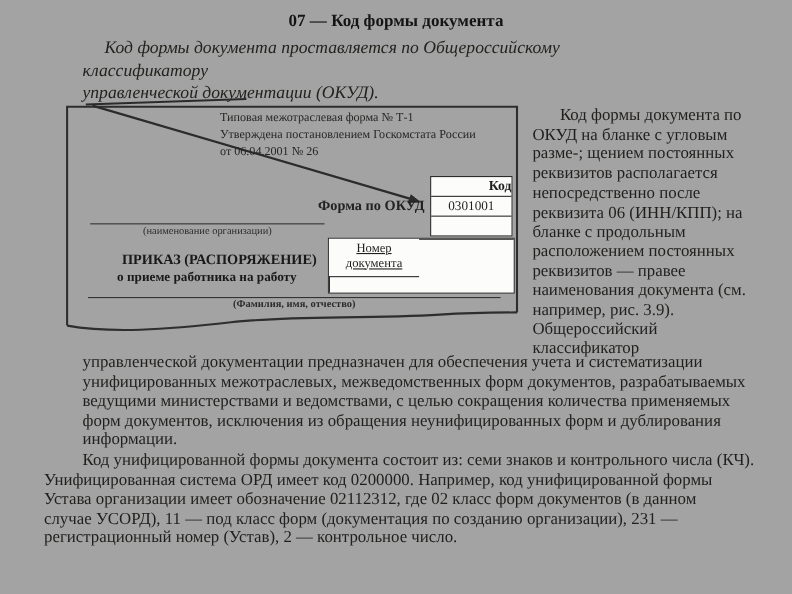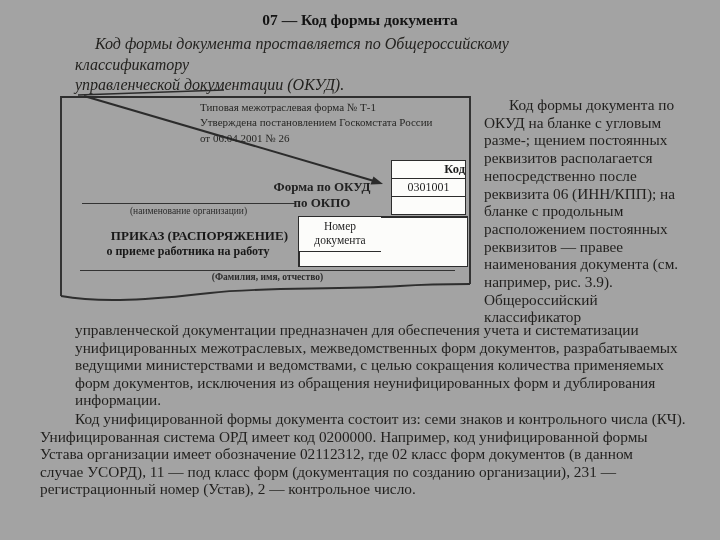--- a/index.html
+++ b/index.html
@@ -48,21 +48,21 @@
     position:absolute;left:391px;top:160px;width:73px;
     border:1.8px solid #2c2c2c;background:#fcfcfa;
   }
   .code-table .row{
     height:17px;line-height:17px;text-align:center;
     font-size:12px;border-top:1.6px solid #2c2c2c;color:#1f1f1f;
   }
   .code-table .row:first-child{border-top:none;font-weight:bold;font-size:12.5px;text-align:right;}
   .okud-labels{
     position:absolute;left:258px;top:179px;width:128px;
-    text-align:center;font-size:13px;font-weight:600;line-height:15.5px;color:#222;
+    text-align:right;font-size:13px;font-weight:600;line-height:15.5px;color:#222;
   }
   .org-line{position:absolute;left:82px;top:203px;width:213px;border-top:1.6px solid #333;}
   .org-caption{
     position:absolute;left:82px;top:206px;width:213px;text-align:center;
     font-size:9.5px;color:#2b2b2b;
   }
   .doc-title1{
     position:absolute;left:88px;top:228px;width:200px;text-align:right;
     font-size:13px;font-weight:bold;color:#191919;
   }
@@ -74,21 +74,21 @@
     position:absolute;left:298px;top:216px;width:168px;
     border:1.8px solid #2c2c2c;display:grid;
     grid-template-columns:82px 1fr;grid-template-rows:34px 15px;
     background:#fcfcfa;
   }
   .numdate-table .cell{
     border-left:1.6px solid #2c2c2c;border-top:1.6px solid #2c2c2c;
     font-size:11.5px;line-height:13.5px;text-align:center;padding-top:3px;color:#1f1f1f;
   }
   .numdate-table .cell.c1{border-left:none;}
-  .numdate-table .cell.r1{border-top:none;}
+  .numdate-table .cell.r1{border-top:none;text-decoration:underline;}
   .fio-line{position:absolute;left:80px;top:270px;width:375px;border-top:1.5px solid #333;}
   .fio-caption{
     position:absolute;left:80px;top:272px;width:375px;text-align:center;
     font-size:9.5px;font-weight:600;color:#2b2b2b;
   }
 </style>
 </head>
 <body>
 
 <div class="page">
@@ -112,21 +112,20 @@
 от 06.04.2001 № 26</div>
 
   <div class="code-table">
     <div class="row">Код</div>
     <div class="row">0301001</div>
     <div class="row"></div>
   </div>
 
   <div class="okud-labels">
     <div>Форма по ОКУД</div>
-    <div>по ОКПО</div>
   </div>
 
   <div class="org-line"></div>
   <div class="org-caption">(наименование организации)</div>
 
   <div class="doc-title1">ПРИКАЗ (РАСПОРЯЖЕНИЕ)</div>
   <div class="doc-title2">о приеме работника на работу</div>
 
   <div class="numdate-table">
     <div class="cell c1 r1">Номер документа</div>

